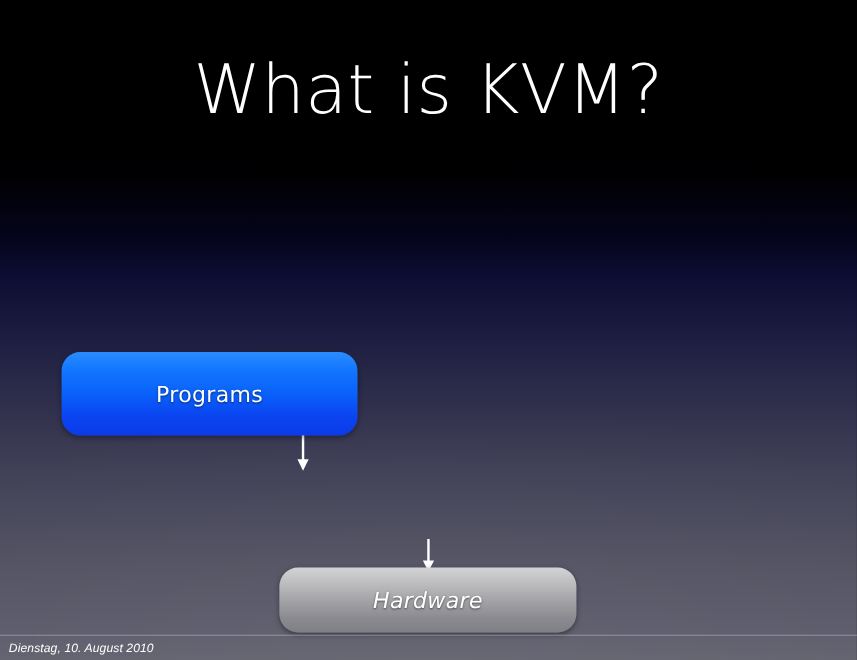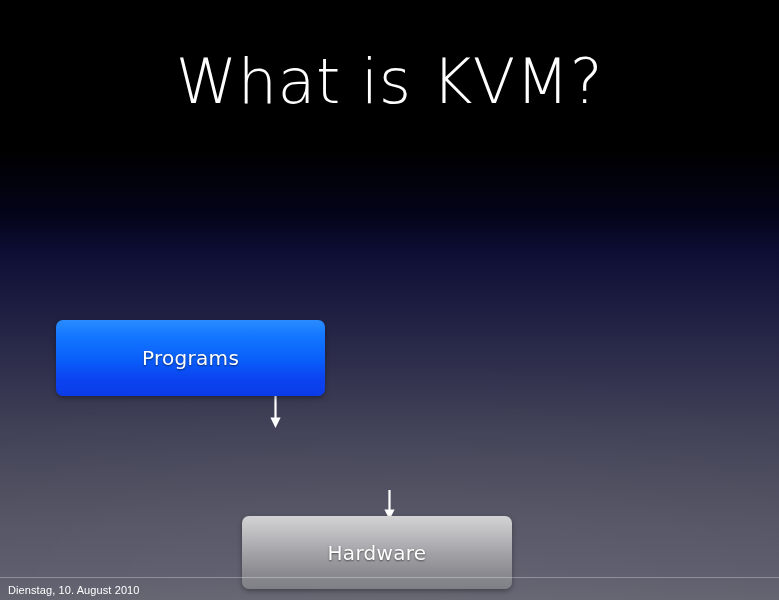--- a/index.html
+++ b/index.html
@@ -57,21 +57,21 @@
     font-weight:300;
     font-size:62px;
     letter-spacing:0.5px;
     line-height:76px;
     white-space:nowrap;
   }
 
   
   .box {
     position:absolute;
-    border-radius:7px;
+    border-radius:17px;
     display:flex;
     align-items:center;
     justify-content:center;
     color:#ffffff;
     font-family:"DejaVu Sans", sans-serif;
     font-weight:400;
     font-size:20px;
     letter-spacing:0.3px;
     text-shadow:0 1px 2px rgba(0,0,0,0.55);
     box-shadow:0 2px 5px rgba(0,0,0,0.35);
@@ -94,28 +94,29 @@
     width:272px; height:69px;
     background:linear-gradient(to bottom,
       #ff7f72 0%,
       #ff6356 24%,
       #fb4a36 55%,
       #f93a22 80%,
       #f5371f 100%);
   }
 
   #box-hardware {
-    left:242px; top:516px;
-    width:270px; height:73px;
+    left:254px; top:516px;
+    width:270px; height:59px;
     background:linear-gradient(to bottom,
       #d3d3d5 0%,
       #bfbfc2 22%,
       #a2a2a6 52%,
       #8a8a90 78%,
       #7f7f86 100%);
+    font-style:italic;
   }
 
   
   .arrow {
     position:absolute;
     z-index:1;
   }
   #arrow-programs-kernel { left:267px; top:392px; width:17px; height:37px; }
   #arrow-kernel-hardware { left:381px; top:490px; width:17px; height:30px; }
 
@@ -130,20 +131,21 @@
   #footer-date {
     position:absolute;
     left:8px; top:583px;
     color:#ffffff;
     font-family:"Liberation Sans", sans-serif;
     font-size:11px;
     line-height:14px;
     letter-spacing:0.1px;
     white-space:nowrap;
     z-index:3;
+    font-style:italic;
   }
 </style>
 </head>
 <body>
 
 <div id="slide">
 
   <div id="title">What is KVM?</div>
 
   <div id="box-programs" class="box">

